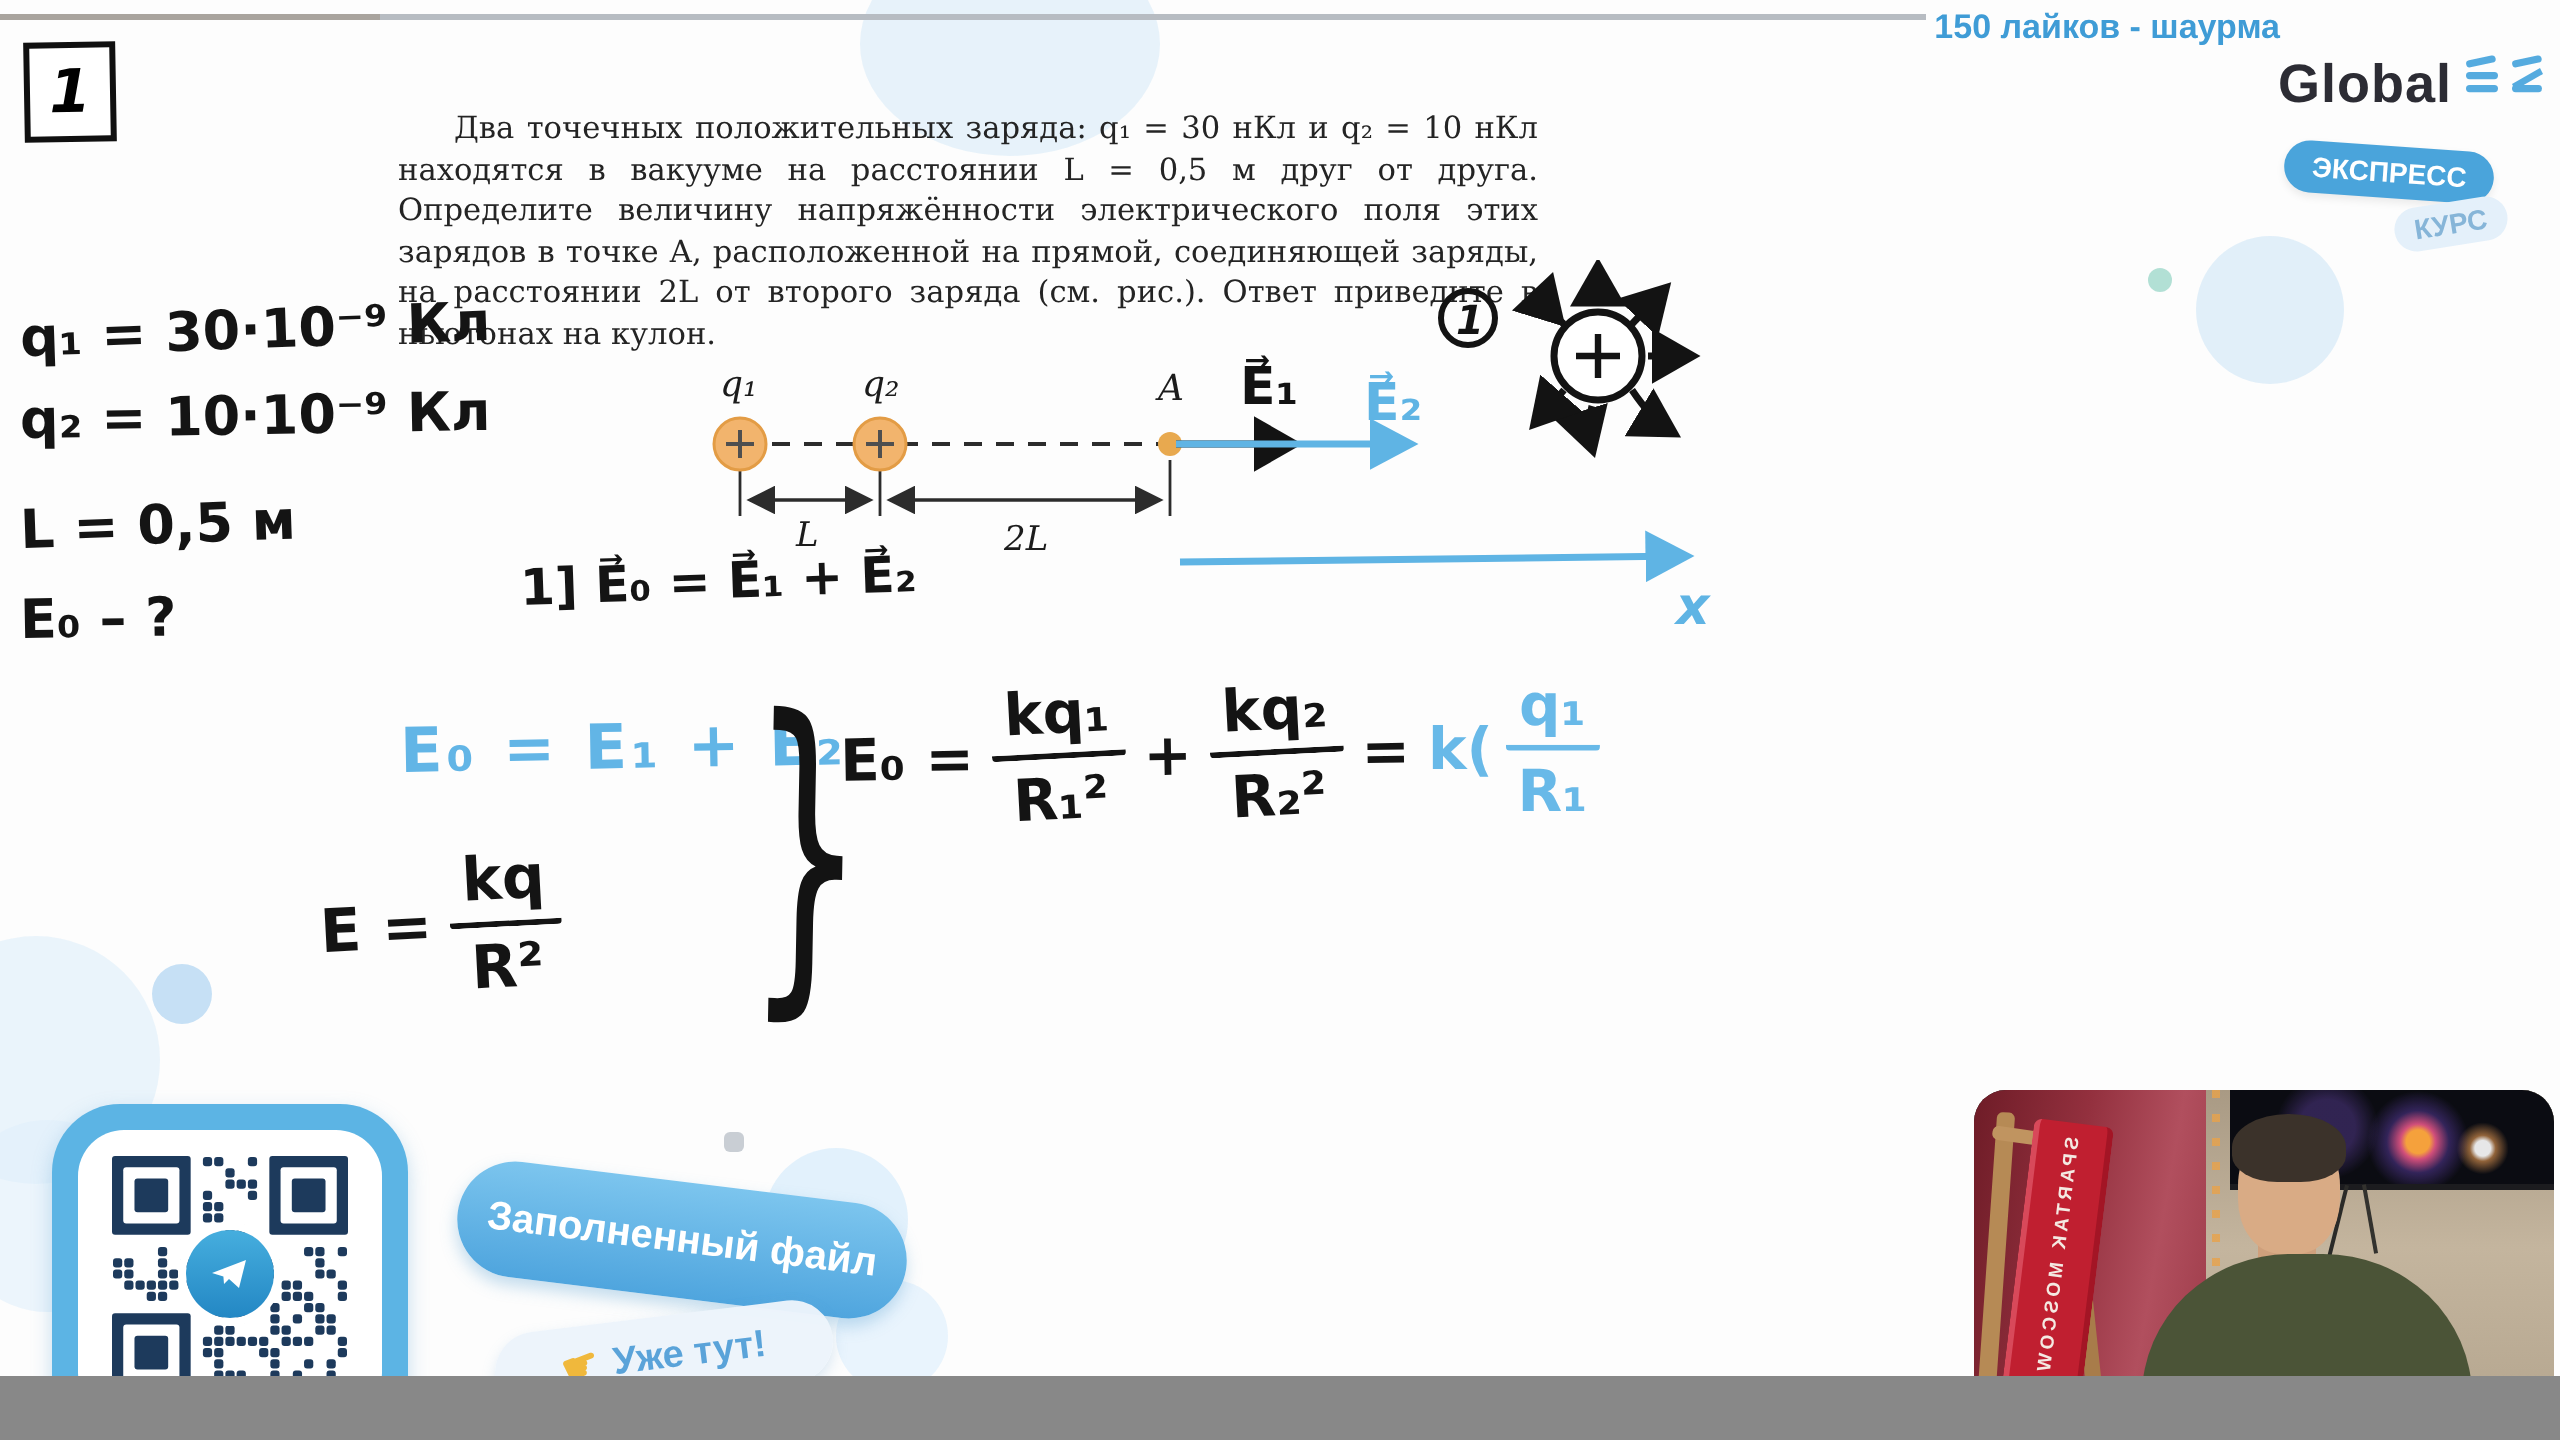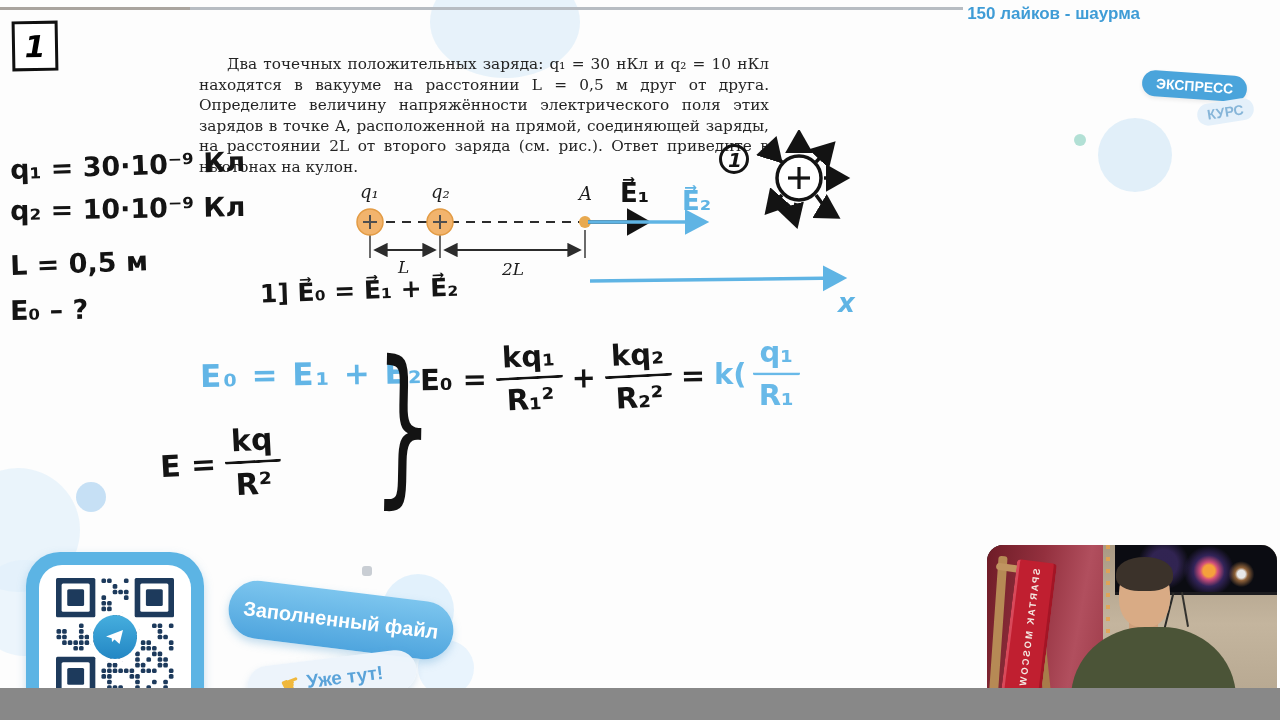--- a/index.html
+++ b/index.html
@@ -115,20 +115,35 @@
   <div class="blob" style="left:-44px;top:468px;width:124px;height:124px;background:rgba(218,236,250,.55);"></div>
   <div class="blob" style="left:-24px;top:560px;width:96px;height:96px;background:rgba(222,239,252,.55);"></div>
   <div class="blob" style="left:382px;top:574px;width:72px;height:72px;background:rgba(224,240,252,.95);"></div>
   <div class="blob" style="left:418px;top:640px;width:56px;height:56px;background:rgba(227,241,252,.8);"></div>
   <div class="abs" style="left:362px;top:566px;width:10px;height:10px;background:#c9ced4;border-radius:3px;"></div>
 
   <div class="abs" id="top-line"></div>
   <div class="abs" id="top-line-dark"></div>
   <div class="abs" id="likes">150 лайков - шаурма</div>
 
+  <div class="abs" id="brand">
+    <span>Global</span>
+    <span>
+      <svg width="42" height="26" viewBox="0 0 42 26">
+        <g fill="#55abdf">
+          <rect x="0" y="3" width="15" height="3.6" rx="1.8" transform="rotate(-12 7 5)"></rect>
+          <rect x="0" y="10" width="16" height="3.6" rx="1.8"></rect>
+          <rect x="0" y="16.5" width="16" height="3.6" rx="1.8"></rect>
+          <rect x="23" y="3" width="15" height="3.6" rx="1.8" transform="rotate(-12 30 5)"></rect>
+          <polygon points="23,16 37,8 38.5,11 24.5,19"></polygon>
+          <rect x="23" y="16.5" width="15" height="3.6" rx="1.8"></rect>
+        </g>
+      </svg>
+    </span>
+  </div>
   <div class="badge" id="badge-express">ЭКСПРЕСС</div>
   <div class="badge" id="badge-course">КУРС</div>
 
   <div class="abs" id="slide-box">1</div>
 
   <div class="abs" id="problem">Два точечных положительных заряда: q₁ = 30 нКл и q₂ = 10 нКл находятся в вакууме на расстоянии L = 0,5 м друг от друга. Определите величину напряжённости электрического поля этих зарядов в точке A, расположенной на прямой, соединяющей заряды, на расстоянии 2L от второго заряда (см. рис.). Ответ приведите в ньютонах на кулон.</div>
 
   <svg class="abs" style="left:330px;top:130px;" width="540" height="195" viewBox="0 0 540 195">
     <defs>
       <marker id="dimArrow" markerWidth="9" markerHeight="8" refX="7" refY="4" orient="auto-start-reverse">

